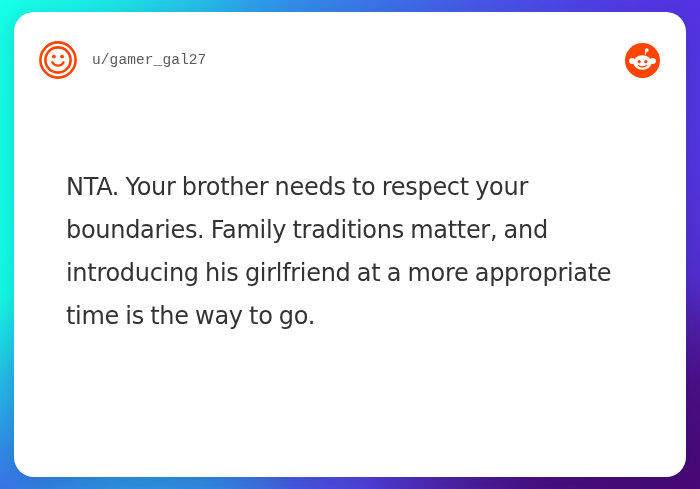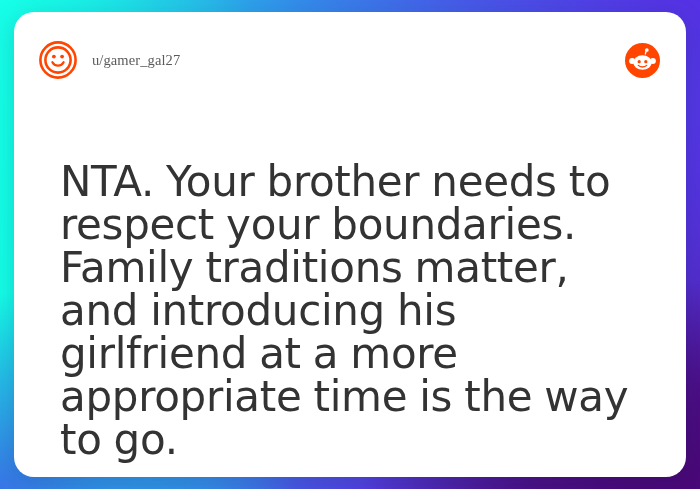--- a/index.html
+++ b/index.html
@@ -83,21 +83,21 @@
     align-items: center;
     gap: 14px;
   }
   .avatar {
     width: 40px;
     height: 40px;
     flex: 0 0 40px;
     display: block;
   }
   .username {
-    font-family: Liberation Serif, serif;
+    font-family: Liberation Mono, monospace;
     font-size: 14.5px;
     letter-spacing: 0.1px;
     color: #5b5b5b;
     white-space: nowrap;
   }
   .header-spacer { flex: 1 1 auto; }
   .brand-logo {
     width: 35px;
     height: 35px;
     flex: 0 0 35px;
@@ -105,23 +105,23 @@
   }
 
   
   .card-body {
     position: absolute;
     left: 40px;
     right: 34px;
     top: 142px;
   }
   .post-text {
-    margin: 6px;
+    margin: 12px;
     font-family: "DejaVu Sans", "Liberation Sans", sans-serif;
-    font-size: 42px;
+    font-size: 24px;
     line-height: 43px;
     font-weight: 400;
     letter-spacing: -0.3px;
     color: #333333;
     word-spacing: -1px;
   }
 </style>
 </head>
 <body>
 

